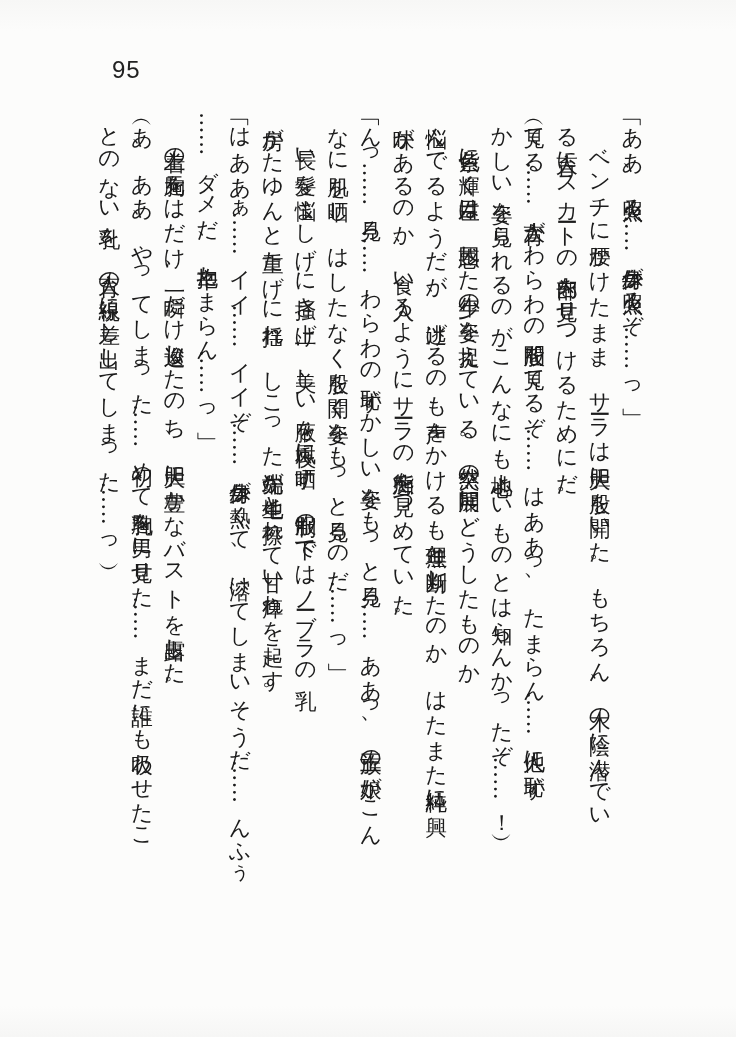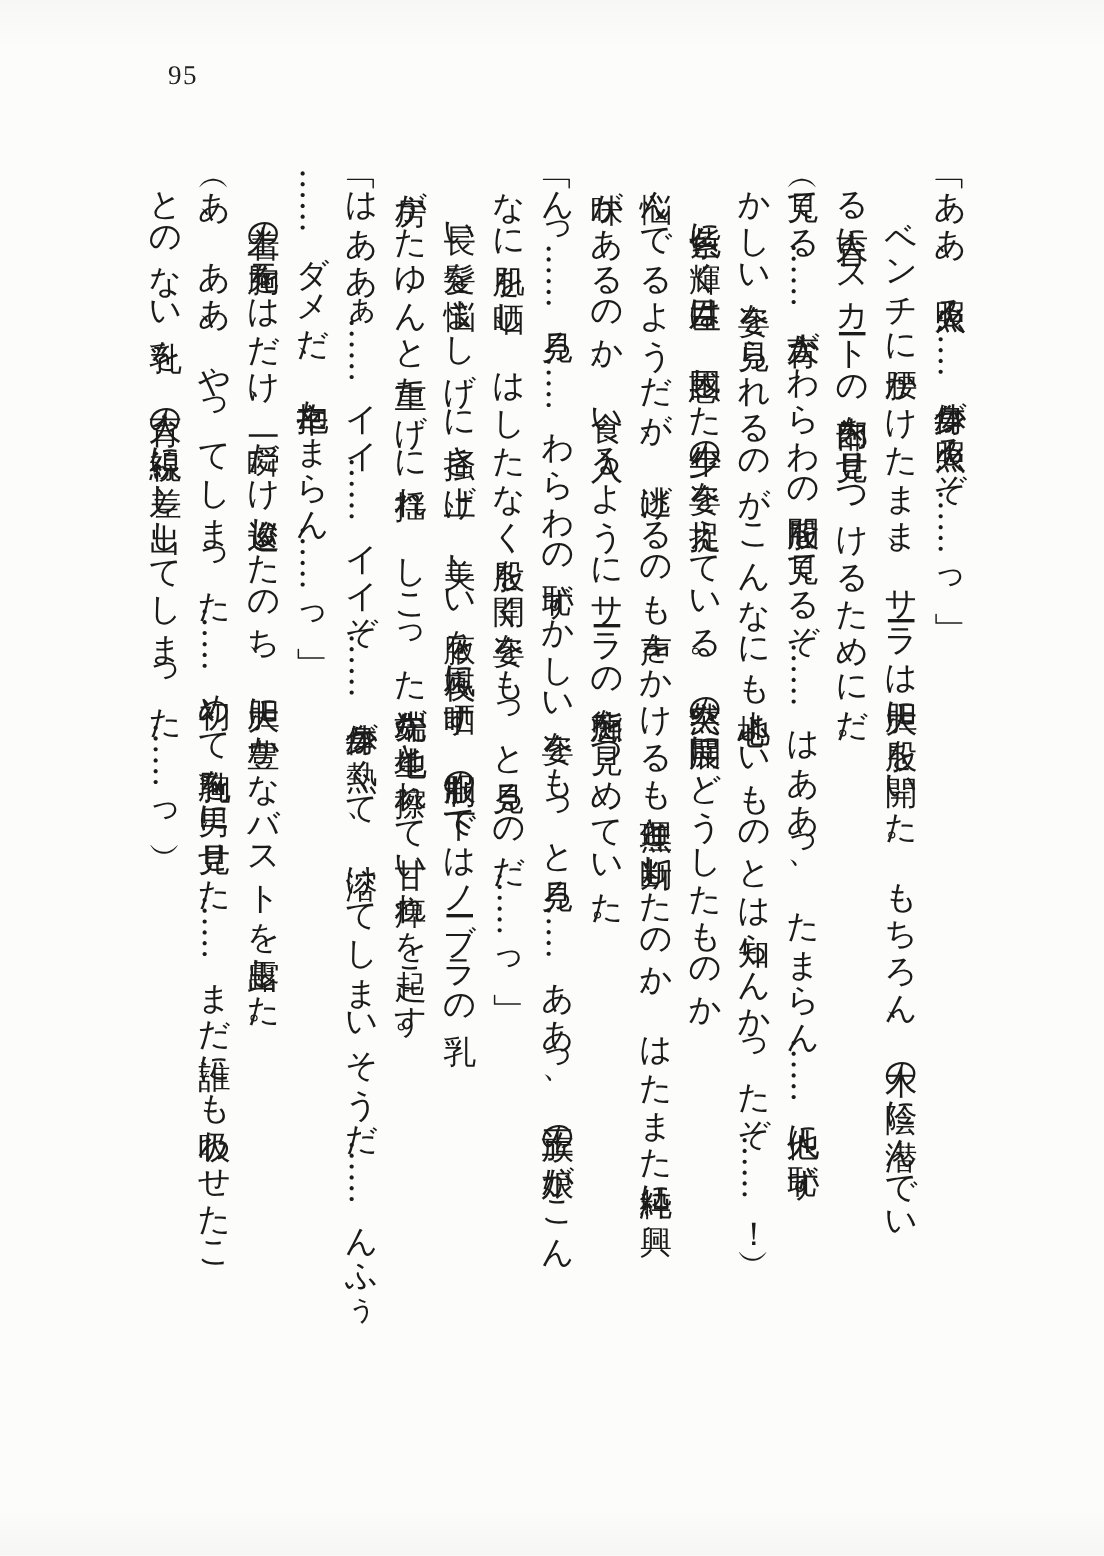--- a/index.html
+++ b/index.html
@@ -15,25 +15,25 @@
     font-family: "DejaVu Serif", "Liberation Serif", serif;
   }
   .page {
     position: absolute;
     inset: 0;
     background: linear-gradient(180deg, #f7f7f6 0%, #fcfcfb 3%, #fcfcfb 97%, #f6f6f5 100%);
   }
   .page-number {
     position: absolute;
     left: 112px;
-    top: 40px;
-    font-size: 18px;
+    top: 56px;
+    font-size: 24px;
     color: #222;
     letter-spacing: 1px;
-    font-family: Liberation Serif, serif;
+    font-family: Liberation Sans, sans-serif;
   }
   .text-block {
     position: absolute;
     top: 112px;
     right: 88px;
     height: 852px;
     writing-mode: vertical-rl;
     color: #1b1b1b;
     font-size: 21.6px;
     font-family: "DejaVu Serif", "Liberation Serif", serif;

